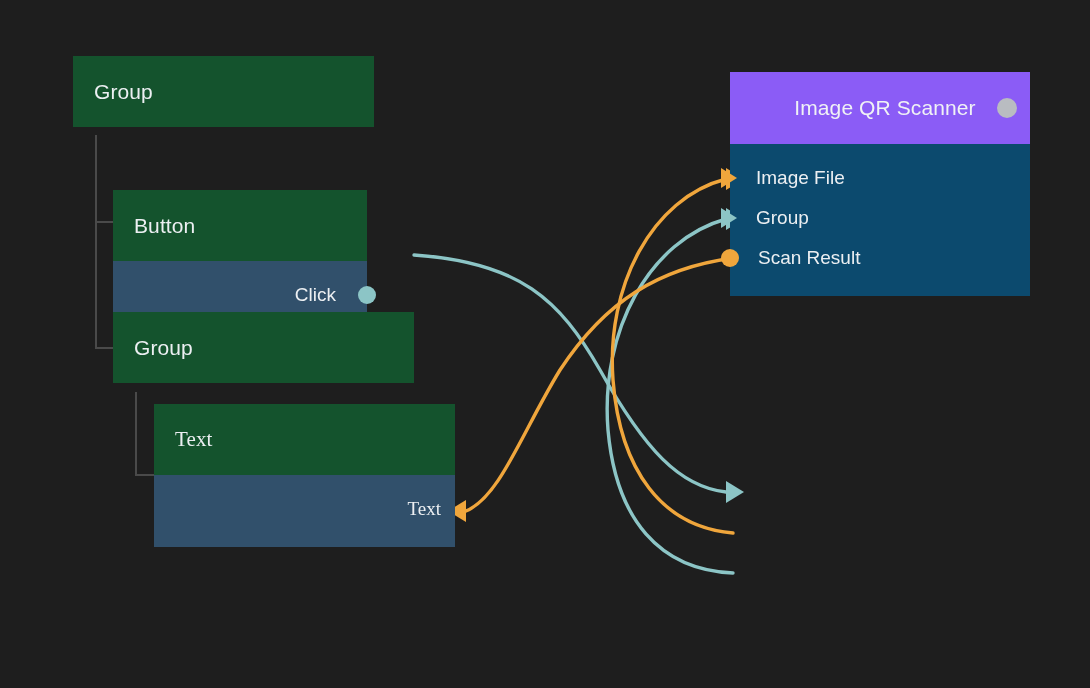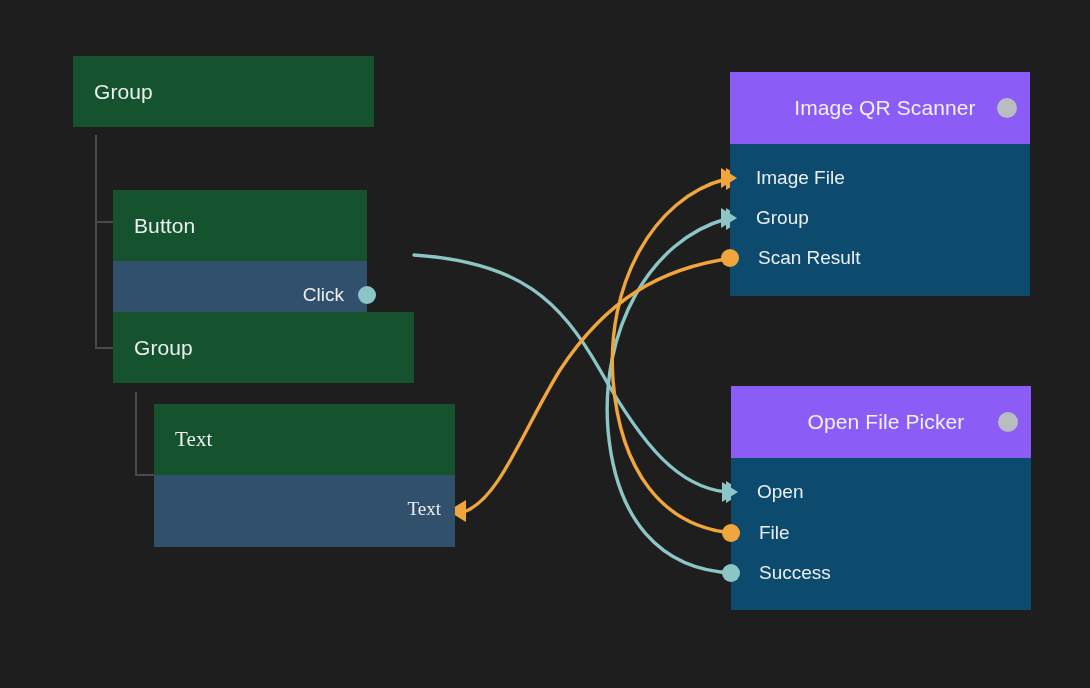--- a/index.html
+++ b/index.html
@@ -94,21 +94,21 @@
   }
   .port-label {
     color: #eceff2;
     font-size: 19px;
     white-space: nowrap;
   }
   
   .port.left { left: 0; transform: translate(0, -50%); }
   .port.left .port-label { margin-left: 19px; }
   
-  .port.right { right: 0; transform: translate(0, -50%); flex-direction: row; }
+  .port.right { right: 0; transform: translate(0, -50%); flex-direction: row; gap: 8px; }
   .port.right .port-label { margin-right: 14px; }
 
   .port-dot {
     width: 18px;
     height: 18px;
     border-radius: 50%;
     flex: 0 0 auto;
   }
   .port-dot.teal   { background: #8cc5c6; }
   .port-dot.orange { background: #f0a63c; }
@@ -212,34 +212,14 @@
         <span class="port-arrow teal"></span>
         <span class="port-label">Group</span>
       </div>
       <div class="port left" style="top:114px;text-align:right;">
         <span class="port-dot orange"></span>
         <span class="port-label">Scan Result</span>
       </div>
     </div>
   </div>
 
-  <div class="node gray" style="left:731px; top:386px; width:300px;">
-    <div class="node-header">
-      <span class="node-title">Open File Picker</span>
-      <span class="header-dot"></span>
-    </div>
-    <div class="node-body" style="height:152px;">
-      <div class="port left" style="top:34px;">
-        <span class="port-arrow teal"></span>
-        <span class="port-label">Open</span>
-      </div>
-      <div class="port left" style="top:75px;">
-        <span class="port-dot orange"></span>
-        <span class="port-label">File</span>
-      </div>
-      <div class="port left" style="top:115px;">
-        <span class="port-dot teal"></span>
-        <span class="port-label">Success</span>
-      </div>
-    </div>
-  </div>
 
 </div>
 
 </body></html>

